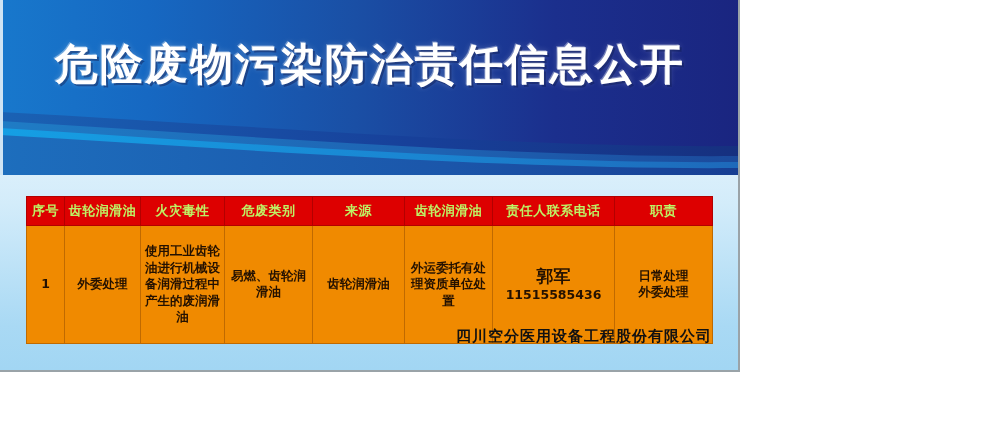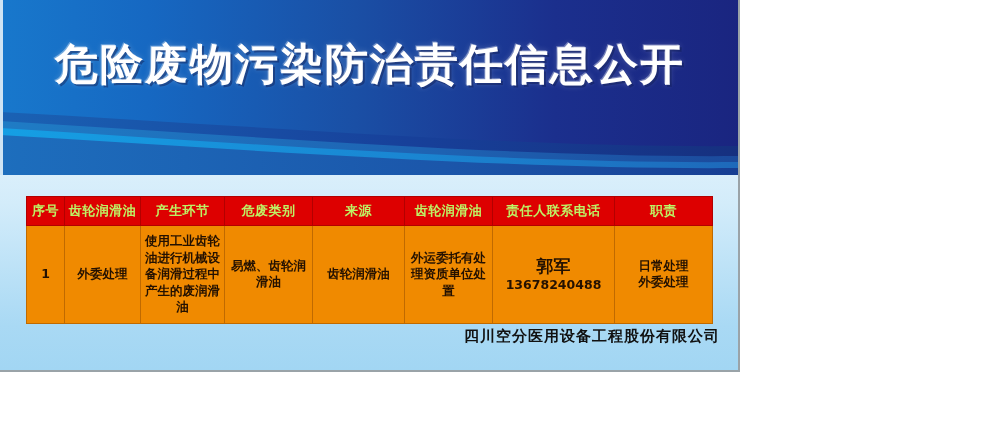--- a/index.html
+++ b/index.html
@@ -66,30 +66,30 @@
     padding:0 2px;
   }
   table.info td{
     background:#f08a00;
     color:#241100;
     font-size:12.5px;
     font-weight:bold;
     border:1px solid #c06a00;
     text-align:center;
     vertical-align:middle;
-    padding:7px 3px;
+    padding:17px 3px;
     line-height:1.32;
     height:72px;
   }
   td.idx{font-size:13px;font-weight:normal;}
   td.multi{font-size:12px;line-height:1.3;}
   td.phone{font-weight:normal;font-size:12.5px;}
   td.phone .nm{font-weight:bold;display:block;font-size:17px;}
   .company{
-    position:absolute;left:8px;top:327px;width:712px;
+    position:absolute;left:0;top:327px;width:712px;
     text-align:right;
     color:#111111;
     font-size:15px;
     font-weight:bold;
     letter-spacing:1px;
   }
   .c1{width:38px;}
   .c2{width:76px;}
   .c3{width:84px;}
   .c4{width:88px;}
@@ -163,39 +163,39 @@
           <col class="c4">
         <col class="c5">
           <col class="c6">
           <col class="c7">
           <col class="c8">
       </colgroup>
       <thead>
         <tr>
           <th>序号</th>
           <th>齿轮润滑油</th>
-          <th>产生环节</th>
+          <th>火灾毒性</th>
           <th>危废类别</th>
           <th>来源</th>
           <th>齿轮润滑油</th>
           <th>责任人联系电话</th>
           <th>职责</th>
         </tr>
       </thead>
       <tbody>
         <tr>
           <td class="idx">1</td>
           <td>外委处理</td>
           <td class="multi">使用工业齿轮油进行机械设备润滑过程中产生的废润滑油</td>
           <td>易燃、齿轮润滑油</td>
           <td>齿轮润滑油</td>
           <td class="multi">外运委托有处理资质单位处置</td>
           <td class="phone">
             <span class="nm">郭军</span>
-            <span>13678240488</span>
+            <span>11515585436</span>
           </td>
           <td class="multi">日常处理<br>外委处理</td>
         </tr>
       </tbody>
     </table>
   </div>
 
   <div class="company">四川空分医用设备工程股份有限公司</div>
 
 </div>

